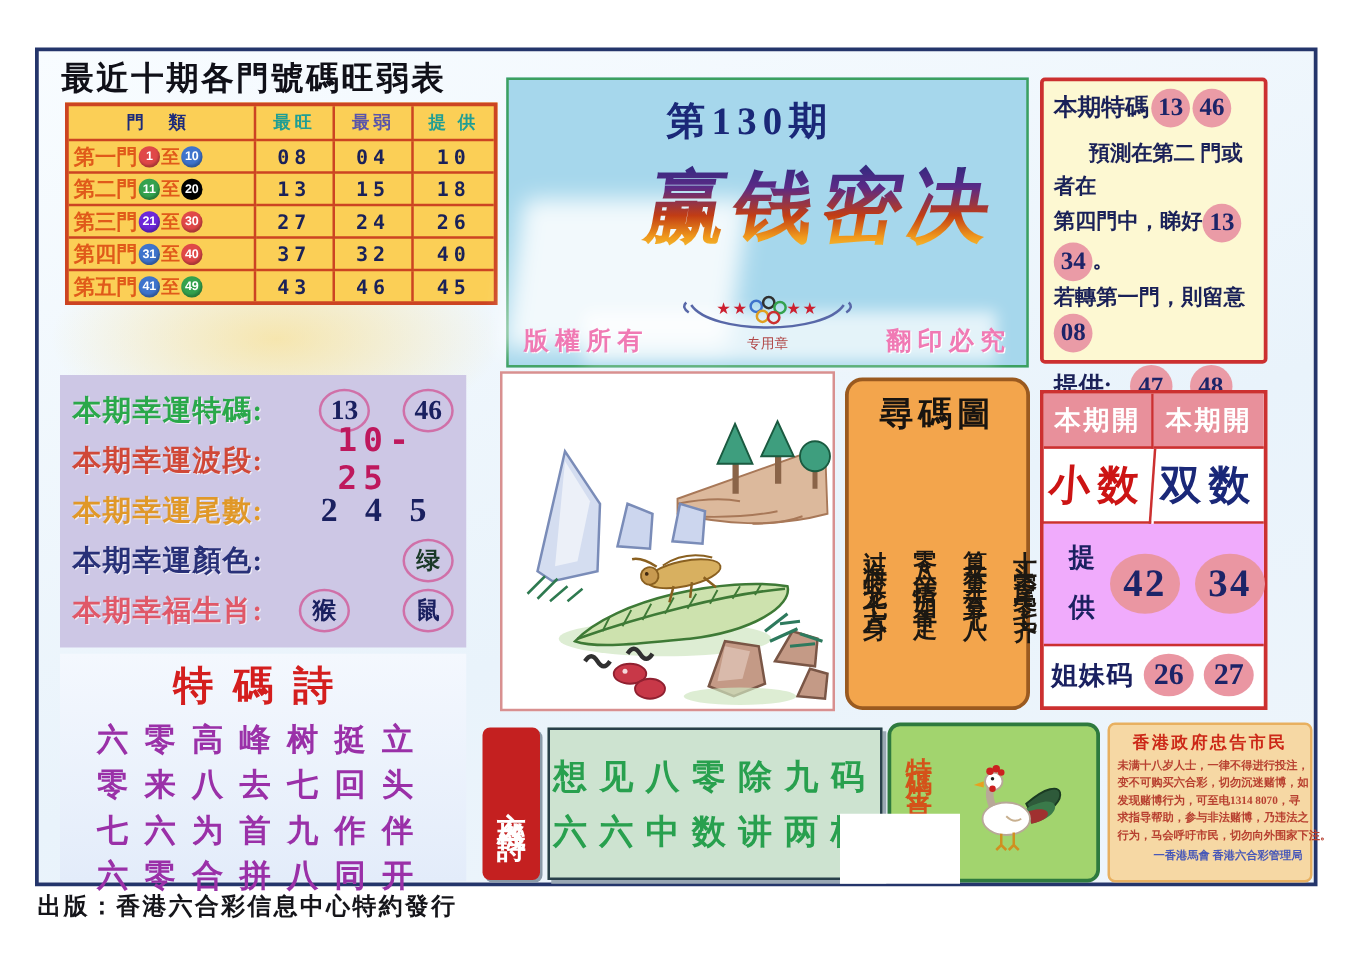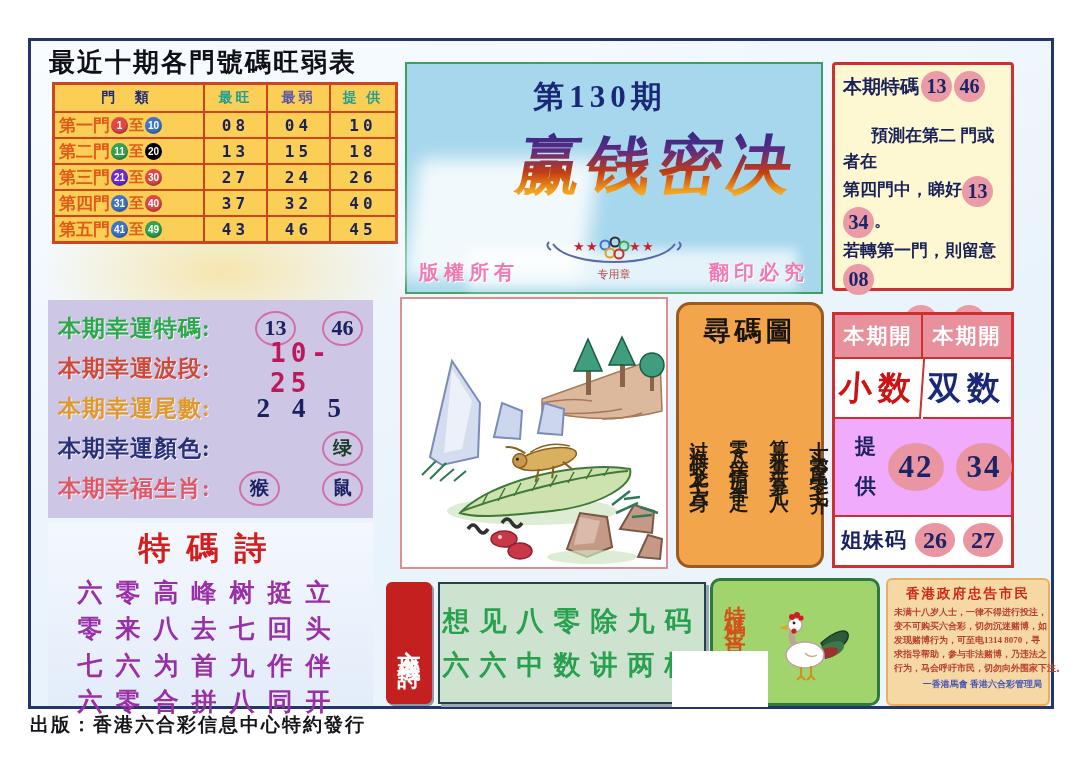--- a/index.html
+++ b/index.html
@@ -41,21 +41,21 @@
             letter-spacing:6px;transform:skewX(-10deg);
             background:linear-gradient(180deg,#252a7e 5%,#5b2a86 32%,#c23d14 58%,#f09a1c 78%,#f8e34a 100%);
             -webkit-background-clip:text;background-clip:text;color:transparent;}
   .mh-bottom{position:absolute;left:12px;right:12px;bottom:6px;display:flex;justify-content:space-between;
              align-items:flex-end;}
   .mh-copy{font-size:20px;font-weight:bold;color:#f07ab4;letter-spacing:5px;text-shadow:1px 1px 0 #fff;}
   
   .special{position:absolute;left:801px;top:21px;width:182px;height:229px;background:#fdf8d2;
            border:3px solid #cc3030;border-radius:4px;padding:6px 4px 0 8px;box-sizing:border-box;}
   .sp-line{color:#1a2158;font-weight:bold;font-size:17px;line-height:1.55;}
-  .sp-head{font-size:19px;display:flex;align-items:center;gap:2px;margin-bottom:21px;}
+  .sp-head{font-size:19px;display:flex;align-items:center;gap:2px;margin-bottom:8px;}
   .pinkcirc{display:inline-flex;min-width:31px;height:31px;border-radius:50%;background:#ea9ba6;
             color:#1c2468;font-weight:bold;font-size:20px;align-items:center;justify-content:center;
             vertical-align:middle;}
   .sp-provide{display:flex;align-items:center;gap:14px;margin-top:10px;font-size:20px;}
   .sp-provide .pinkcirc{min-width:34px;height:34px;}
   
   .lucky{position:absolute;left:17px;top:259px;width:325px;height:218px;background:#cdc7e5;
          padding:8px 10px;box-sizing:border-box;}
   .lk-row{display:flex;align-items:center;height:40px;}
   .lk-label{width:208px;font-size:23px;font-weight:bold;letter-spacing:1px;text-shadow:1px 1px 0 rgba(255,255,255,.7);}

